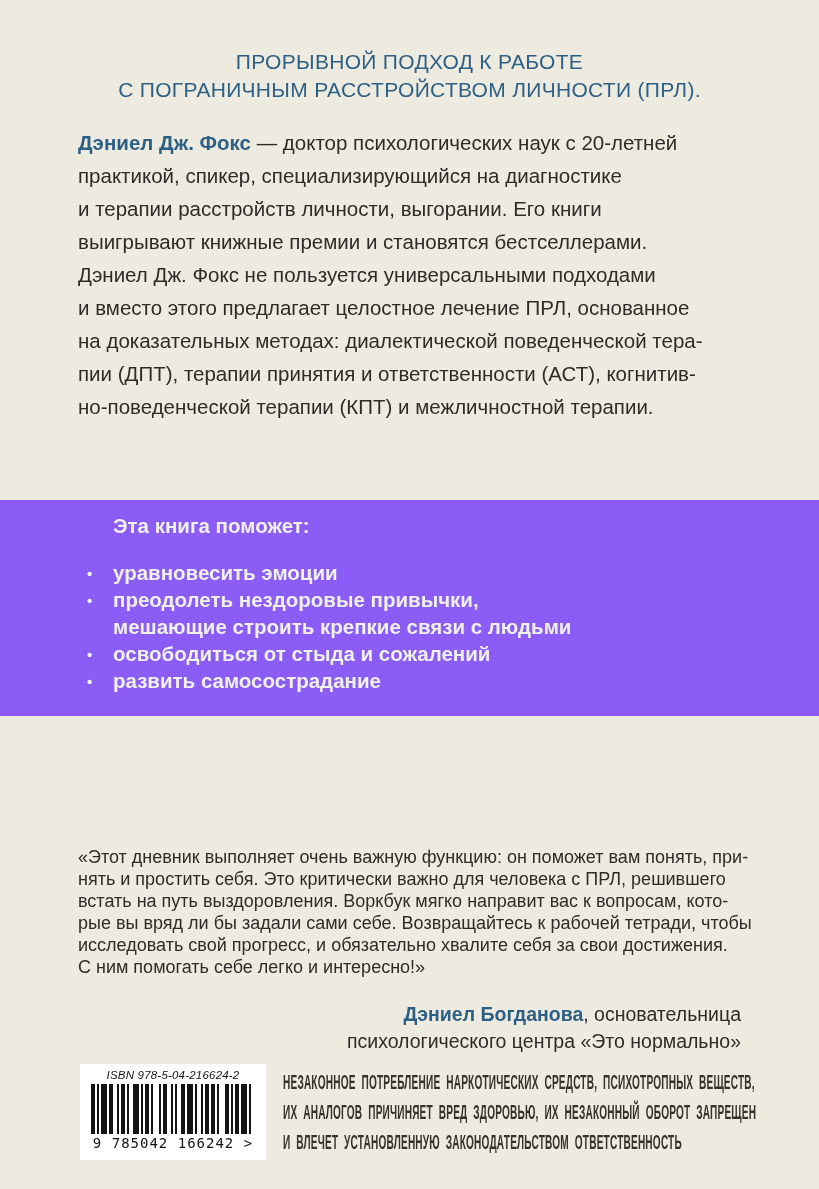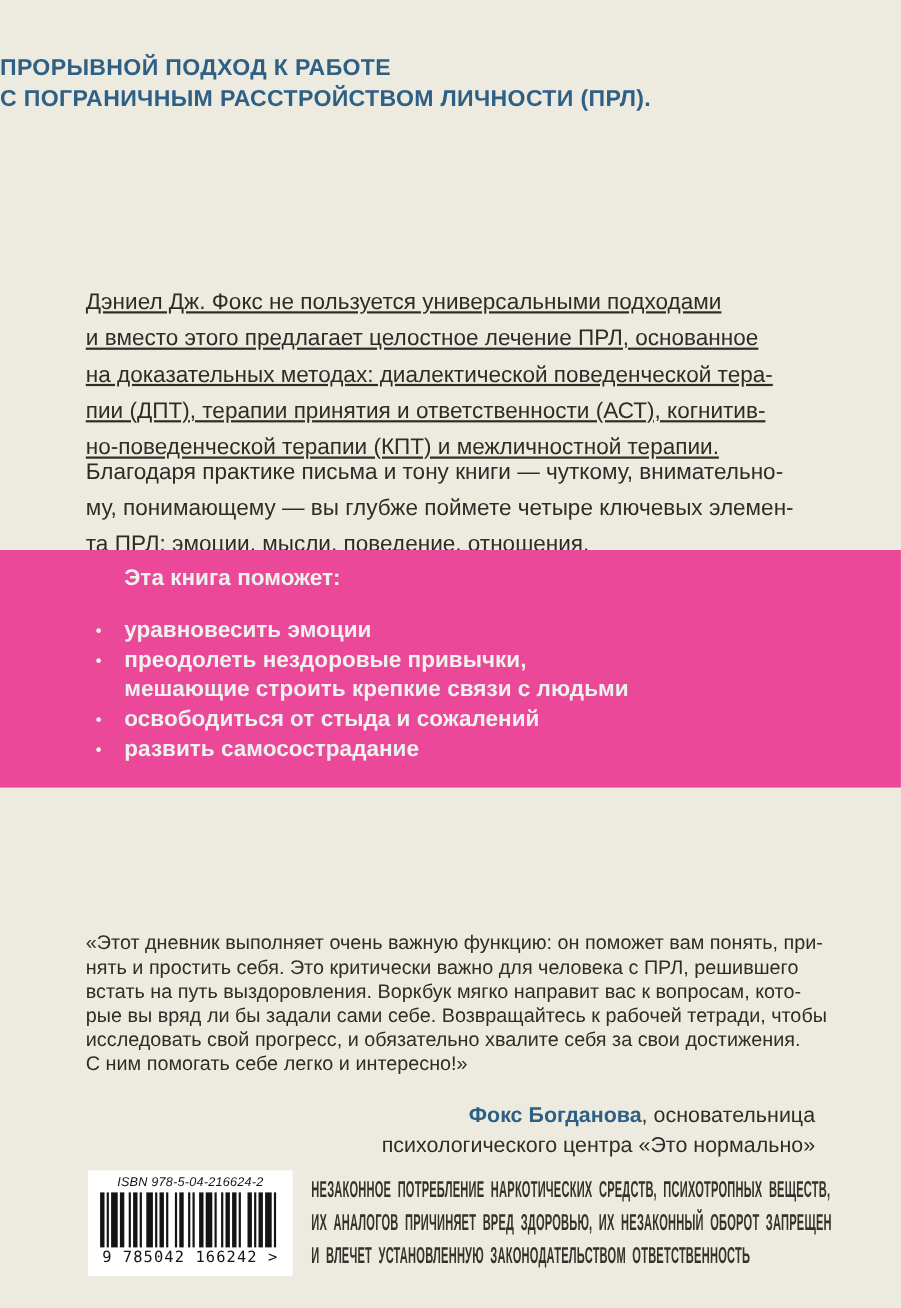--- a/index.html
+++ b/index.html
@@ -11,48 +11,48 @@
     background: #edebdf;
     font-family: "Liberation Sans", sans-serif;
     color: #2e2c29;
     overflow: hidden;
   }
   .title {
     position: absolute;
     top: 48px; left: 0;
     width: 100%;
     margin: 0;
-    text-align: left;
+    text-align: center;
     font-size: 21px;
-    font-weight: bold;
+    font-weight: normal;
     line-height: 28px;
     color: #2e5f85;
     letter-spacing: 0.3px;
     white-space: pre-line;
   }
   .body-par {
     position: absolute;
     left: 78px;
     width: 678px;
     margin: 0;
     font-size: 20.5px;
     line-height: 33px;
     white-space: pre-line;
   }
   .p1 { top: 126px; }
-  .p2 { top: 258px; text-decoration: underline; }
+  .p2 { top: 258px; }
   .p3 { top: 412px; }
   .p4 { top: 752px; }
   .accent-name { font-weight: bold; color: #2e5f85; }
 
   .bluebox {
     position: absolute;
     top: 500px; left: 0;
     width: 819px; height: 216px;
-    background: #ec4899;
+    background: #8b5cf6;
     color: #eff1ec;
   }
   .bluebox h2 {
     position: absolute;
     top: 14px; left: 113px;
     margin: 0;
     font-size: 20.5px;
     font-weight: bold;
   }
   .bluebox ul {
@@ -146,51 +146,52 @@
   }
 </style>
 </head>
 <body>
 
 <div class="page">
 
   <h1 class="title">ПРОРЫВНОЙ ПОДХОД К РАБОТЕ
 С ПОГРАНИЧНЫМ РАССТРОЙСТВОМ ЛИЧНОСТИ (ПРЛ).</h1>
 
+  <p class="body-par p1"><span class="accent-name">Дэниел Дж. Фокс</span><span> — доктор психологических наук с 20-летней
+практикой, спикер, специализирующийся на диагностике
+и терапии расстройств личности, выгорании. Его книги
+выигрывают книжные премии и становятся бестселлерами.</span></p>
 
   <p class="body-par p2">Дэниел Дж. Фокс не пользуется универсальными подходами
 и вместо этого предлагает целостное лечение ПРЛ, основанное
 на доказательных методах: диалектической поведенческой тера-
 пии (ДПТ), терапии принятия и ответственности (АСТ), когнитив-
 но-поведенческой терапии (КПТ) и межличностной терапии.</p>
 
-  <p class="body-par p3">Благодаря практике письма и тону книги — чуткому, внимательно-
-му, понимающему — вы глубже поймете четыре ключевых элемен-
-та ПРЛ: эмоции, мысли, поведение, отношения.</p>
 
   <section class="bluebox">
     <h2>Эта книга поможет:</h2>
     <ul>
         <li><span class="dot">•</span>уравновесить эмоции</li>
         <li><span class="dot">•</span>преодолеть нездоровые привычки,
 мешающие строить крепкие связи с людьми</li>
         <li><span class="dot">•</span>освободиться от стыда и сожалений</li>
         <li><span class="dot">•</span>развить самосострадание</li>
       </ul>
   </section>
 
 
   <p class="quote">«Этот дневник выполняет очень важную функцию: он поможет вам понять, при-
 нять и простить себя. Это критически важно для человека с ПРЛ, решившего
 встать на путь выздоровления. Воркбук мягко направит вас к вопросам, кото-
 рые вы вряд ли бы задали сами себе. Возвращайтесь к рабочей тетради, чтобы
 исследовать свой прогресс, и обязательно хвалите себя за свои достижения.
 С ним помогать себе легко и интересно!»</p>
 
-  <p class="attribution"><span class="accent-name">Фокс Богданова</span><span>, основательница
+  <p class="attribution"><span class="accent-name">Дэниел Богданова</span><span>, основательница
 психологического центра «Это нормально»</span></p>
 
   <div class="barcode-box">
     <div class="isbn">ISBN 978-5-04-216624-2</div>
     <div class="bars">
         <div class="bar" style="width: 4px;"></div>
         <div class="gap" style="width: 2px;"></div>
         <div class="bar" style="width: 2px;"></div>
         <div class="gap" style="width: 2px;"></div>
         <div class="bar" style="width: 6px;"></div>

